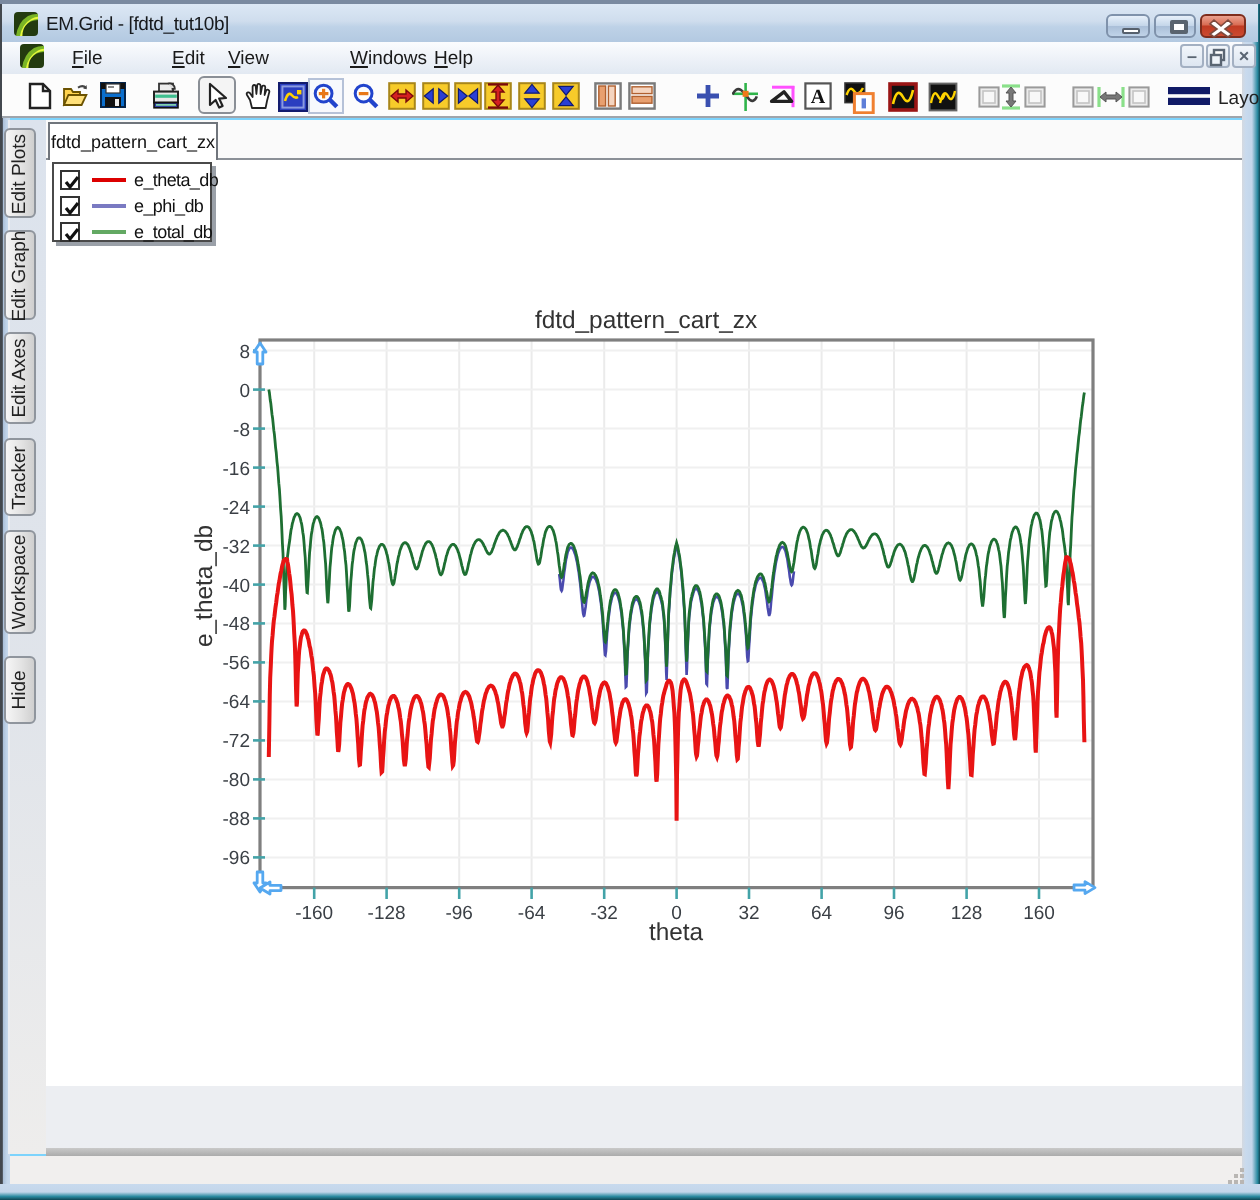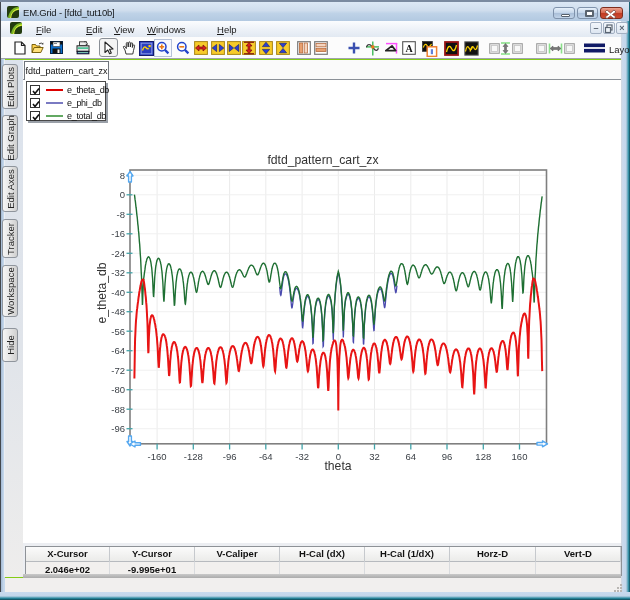--- a/index.html
+++ b/index.html
@@ -1,17 +1,17 @@
 <!DOCTYPE html>
 <html><head><meta charset="utf-8">
 <style>
 *{margin:0;padding:0;box-sizing:border-box}
 html,body{width:630px;height:600px;overflow:hidden}
 body{font-family:"Liberation Sans",sans-serif;background:#fff}
-#win{position:absolute;left:0;top:0;width:630px;height:600px;background:#84cc16}
+#win{position:absolute;left:0;top:0;width:630px;height:600px;background:#7dd3fc}
 .abs{position:absolute}
 
 #topedge{left:0;top:0;width:630px;height:2px;background:#7a8aa0}
 #titlebar{left:1px;top:2px;width:628px;height:19px;background:linear-gradient(180deg,#dce8f5 0%,#cfdded 45%,#bed2e7 60%,#b3c9e1 100%)}
 #lborder{left:0;top:2px;width:5px;height:596px;background:linear-gradient(90deg,#43484e 0%,#43484e 24%,#aabfd8 30%,#c3d6ea 70%,#c8daee 100%)}
 #rborder{left:621px;top:2px;width:9px;height:596px;background:linear-gradient(90deg,#d4d9e0 0%,#c8daee 22%,#c3d6ea 55%,#2a8aa0 86%,#0d4553 100%)}
 #bborder{left:0;top:592px;width:630px;height:8px;background:linear-gradient(180deg,#c8daee 0%,#c3d6ea 50%,#2a8aa0 78%,#0d4553 100%)}
 #appicon1{left:7px;top:6px;width:12px;height:12px}
 #title{left:23px;top:7px;font-size:9.5px;color:#16191c;letter-spacing:-0.2px;line-height:11px}
 
@@ -78,21 +78,21 @@
     </div>
 <div class="abs" id="menubar"></div>
 <svg class="abs" id="appicon2" viewBox="0 0 12 12">
       <rect width="12" height="12" rx="2" fill="#233b0f"></rect>
       <path d="M1,12 Q2,5 7,2 Q9.5,0.8 12,1 L12,4 Q8,4 5.5,7 Q3.5,9.5 3.5,12 Z" fill="#7ab526"></path>
       <path d="M3,12 Q4,6 9,3.2 Q10.5,2.4 12,2.4 L12,3.4 Q8,3.8 5.8,6.8 Q4.2,9 4.2,12 Z" fill="#e8f93c"></path>
     </svg>
 <div class="menu" style="left:36px"><span>F</span>ile</div>
 <div class="menu" style="left:86px"><span>E</span>dit</div>
 <div class="menu" style="left:114px"><span>V</span>iew</div>
-<div class="menu" style="left:147px"><span>W</span>indows</div>
+<div class="menu" style="left:175px"><span>W</span>indows</div>
 <div class="menu" style="left:217px"><span>H</span>elp</div>
 <div class="abs mdibtn" style="left:590px">–</div>
 <div class="abs mdibtn" style="left:603px"><svg width="10" height="10" viewBox="0 0 10 10" style="margin-top:1px">
         <rect x="3" y="1" width="5" height="5" fill="#fff" stroke="#5a6572" stroke-width="1.2"></rect>
         <rect x="1.5" y="3.5" width="5" height="5" fill="#eef3f9" stroke="#5a6572" stroke-width="1.2"></rect>
       </svg></div>
 <div class="abs mdibtn" style="left:616px">×</div>
 <div class="abs" id="toolbar"></div>
 <svg class="tbi" style="left:13.5px;top:41px" width="12" height="14" viewBox="0 0 12 14">
       <path d="M1 1 L7.5 1 L11 4.5 L11 13 L1 13 Z" fill="#fff" stroke="#222" stroke-width="1.2"></path>
@@ -388,36 +388,20 @@
  <div class="lrow" style="top:28px">
         <div class="cb">
           <svg width="10" height="10">
             <path d="M2 5 L4 7.5 L8 2.5" stroke="#111" stroke-width="1.6" fill="none"></path>
           </svg>
         </div>
         <div class="lline" style="background:#63a963"></div>
         <div class="ltxt">e_total_db</div>
       </div>
 </div>
-<div class="abs" id="tbl">
-<div class="th" style="left:0px;width:84px">X-Cursor</div>
-<div class="td" style="left:0px;width:84px">2.046e+02</div>
-<div class="th" style="left:84px;width:85px">Y-Cursor</div>
-<div class="td" style="left:84px;width:85px">-9.995e+01</div>
-<div class="th" style="left:169px;width:85px">V-Caliper</div>
-<div class="td" style="left:169px;width:85px"></div>
-<div class="th" style="left:254px;width:85px">H-Cal (dX)</div>
-<div class="td" style="left:254px;width:85px"></div>
-<div class="th" style="left:339px;width:85px">H-Cal (1/dX)</div>
-<div class="td" style="left:339px;width:85px"></div>
-<div class="th" style="left:424px;width:86px">Horz-D</div>
-<div class="td" style="left:424px;width:86px"></div>
-<div class="th" style="left:510px;width:85px">Vert-D</div>
-<div class="td" style="left:510px;width:85px"></div>
-</div>
 <div class="abs" style="left:23px;top:574px;width:598px;height:4px;background:linear-gradient(180deg,#c9c9c9,#ababab)"></div>
 <div class="abs" id="statusband"></div>
 <svg class="abs" style="left:613px;top:584px" width="10" height="9">
       <g fill="#b9b6b3">
         <rect x="7" y="6" width="2" height="2"></rect>
         <rect x="4" y="6" width="2" height="2"></rect>
         <rect x="1" y="6" width="2" height="2"></rect>
         <rect x="7" y="3" width="2" height="2"></rect>
         <rect x="4" y="3" width="2" height="2"></rect>
         <rect x="7" y="0" width="2" height="2"></rect>

